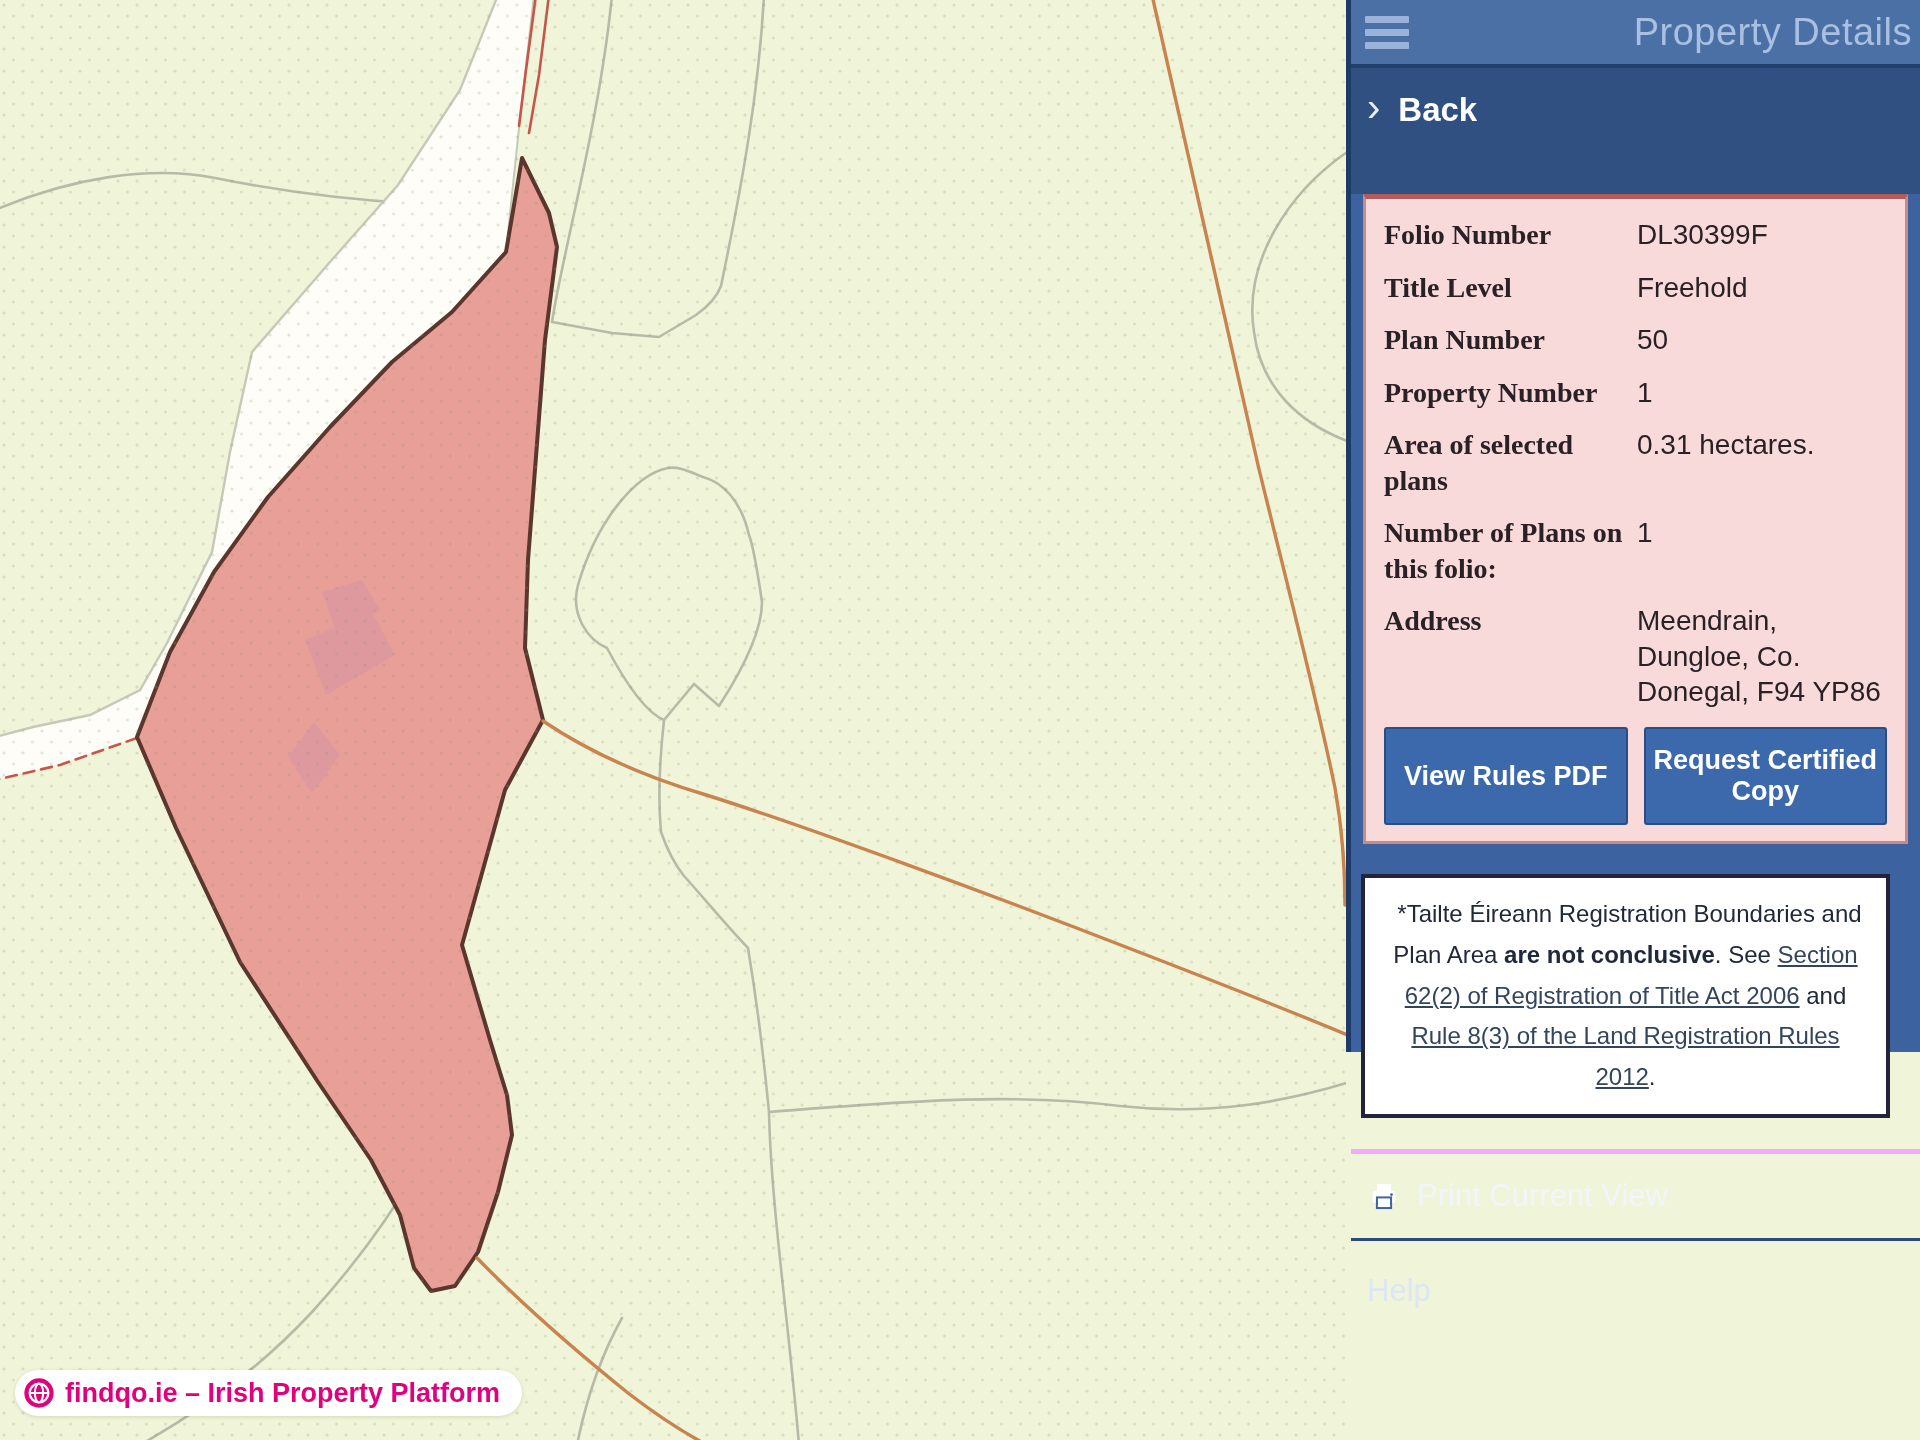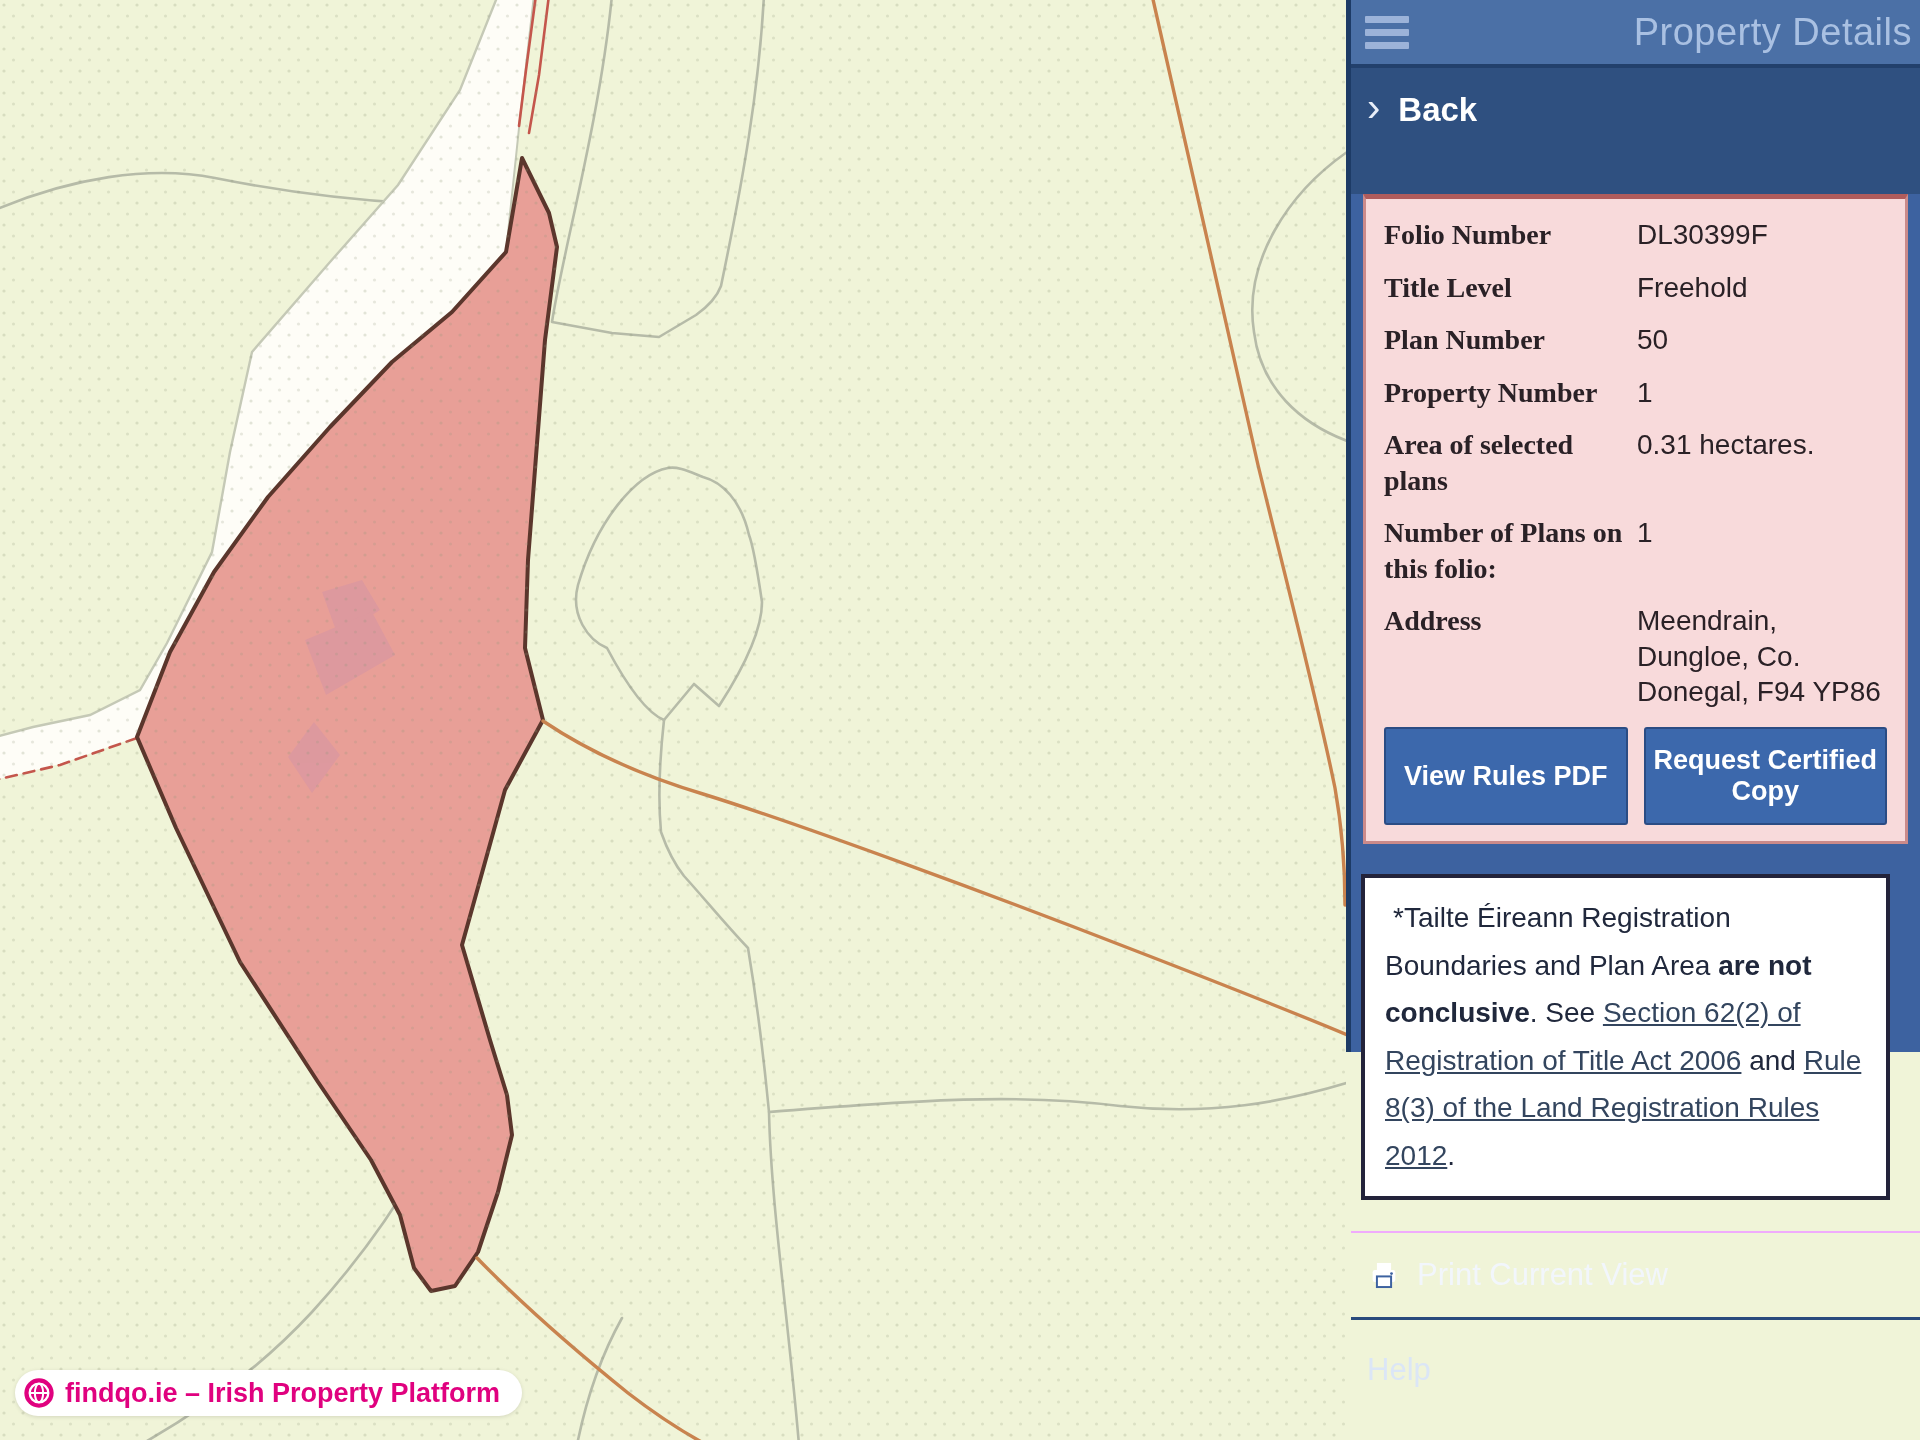--- a/index.html
+++ b/index.html
@@ -29,26 +29,26 @@
   .d-row{display:grid;grid-template-columns:245px 1fr;column-gap:8px;margin-bottom:17px;
          font-size:28px;line-height:1.27;color:#2a2126;}
   .d-label{font-weight:700;font-family:Liberation Serif, serif;}
   .d-value{font-weight:400;}
   .btn-row{display:flex;gap:16px;margin-top:16px;}
   .panel-btn{flex:1;height:98px;background:#3c68ac;border:2px solid #2b4c84;border-radius:3px;
              color:#fff;font-weight:700;font-size:27px;display:flex;align-items:center;
              justify-content:center;text-align:center;cursor:pointer;font-family:"Liberation Sans",sans-serif;}
 
   .disclaimer{margin:30px 30px 0 10px;background:#ffffff;border:4px solid #23233a;
-              box-sizing:border-box;padding:16px 20px;font-size:28px;line-height:1.7;
-              color:#20283c;flex:0 0 auto;text-indent:8px;}
+              box-sizing:border-box;padding:16px 20px;font-size:24px;line-height:1.7;
+              color:#20283c;flex:0 0 auto;text-indent:8px;text-align:center;}
   .disclaimer .em{font-weight:700;}
   .disclaimer .lnk{color:#33455e;text-decoration:underline;cursor:pointer;}
 
-  .print-row{margin-top:31px;height:84px;border-top:2px solid #f0abfc;border-bottom:3px solid #294a7c;
+  .print-row{margin-top:31px;height:84px;border-top:5px solid #f0abfc;border-bottom:3px solid #294a7c;
              display:flex;align-items:center;gap:16px;padding-left:16px;cursor:pointer;flex:0 0 auto;}
   .print-label{color:#f2f6fc;font-size:31px;font-weight:500;}
   .help-row{padding:32px 12px 0 16px;cursor:pointer;flex:0 0 auto;}
   .help-label{color:#dbe6f6;font-size:31px;font-weight:500;}
 
   
   .badge{position:absolute;left:15px;top:1370px;height:46px;background:#ffffff;border-radius:23px;
          display:flex;align-items:center;gap:10px;padding:0 22px 0 8px;
          box-shadow:0 1px 4px rgba(0,0,0,.12);}
   .badge-text{color:#e0017f;font-size:27px;font-weight:600;white-space:nowrap;}

